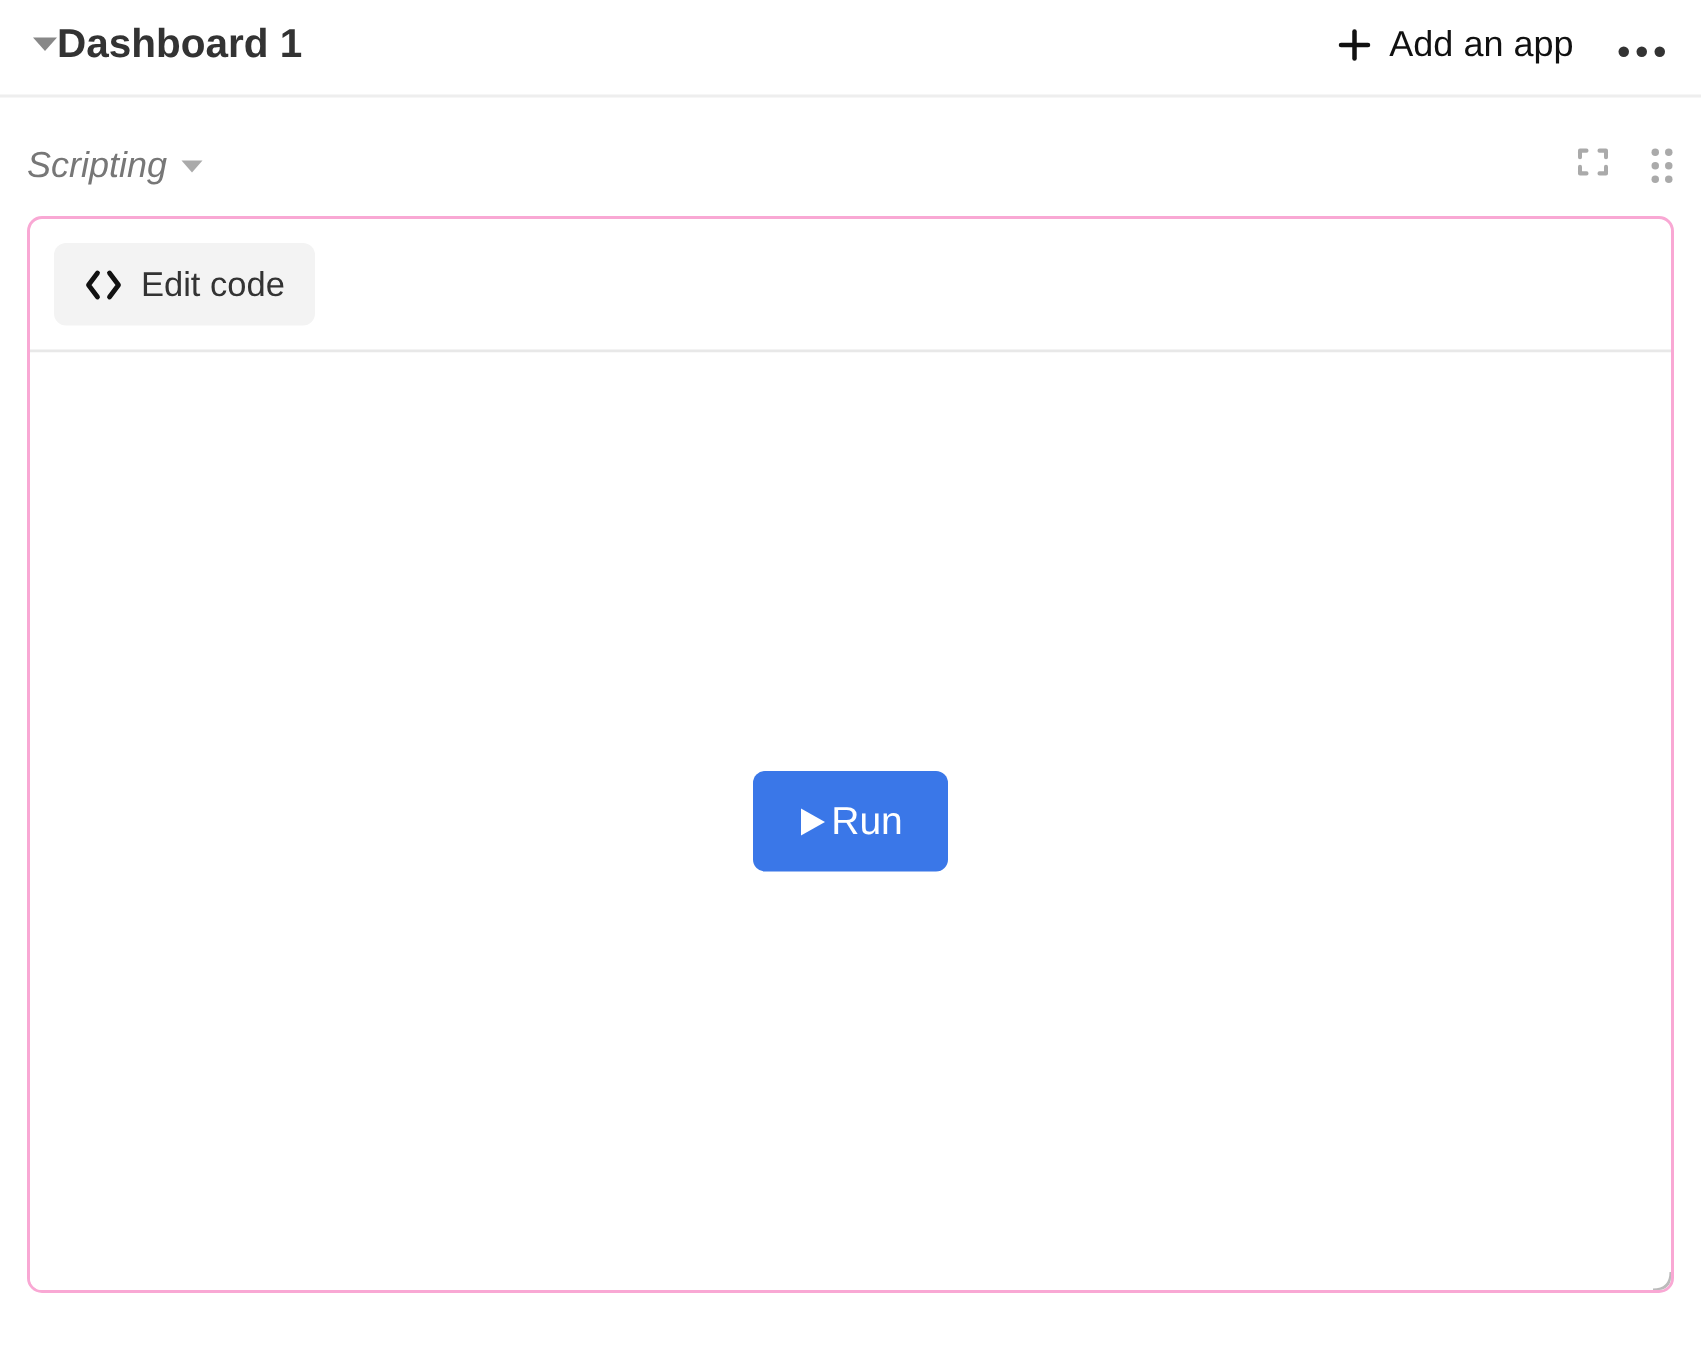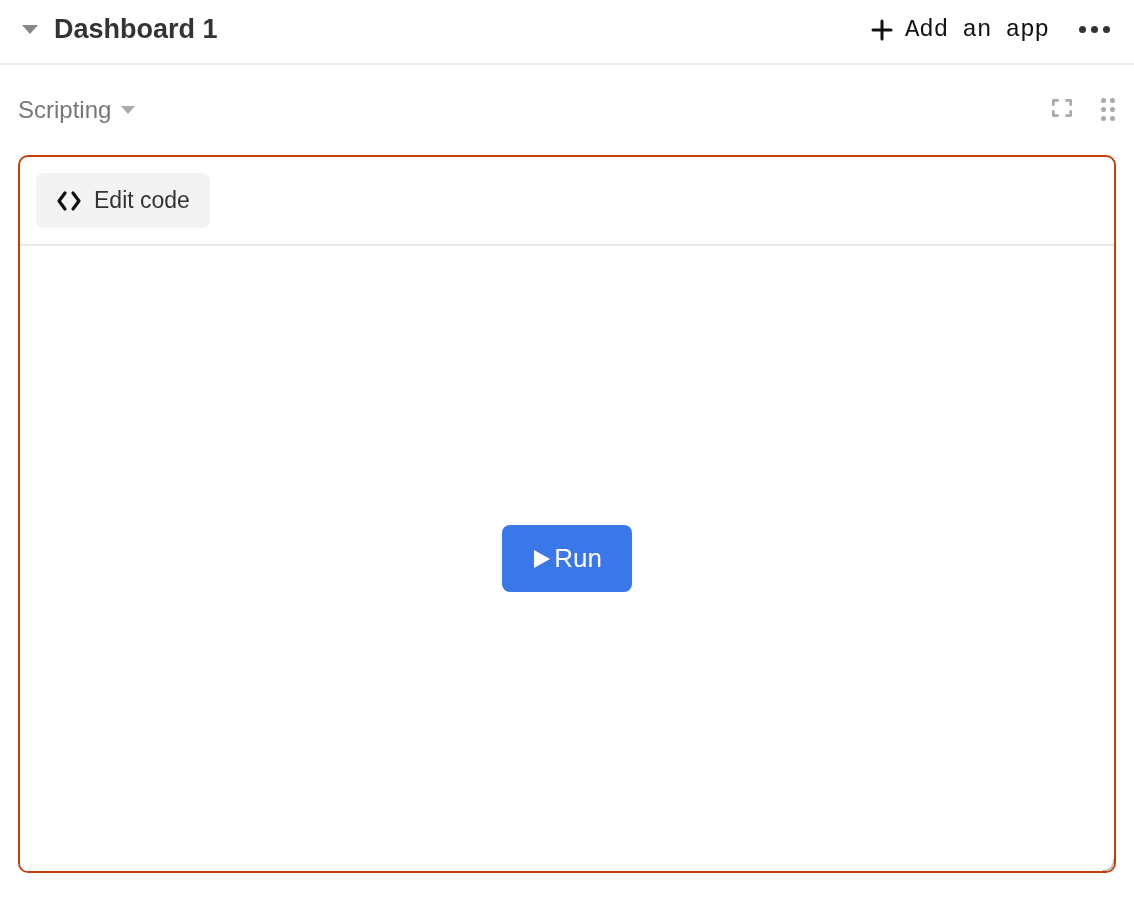--- a/index.html
+++ b/index.html
@@ -17,41 +17,39 @@
     .header {
       display: flex;
       align-items: center;
       justify-content: space-between;
       padding: 14px 22px 18px 22px;
       border-bottom: 2px solid #eeeeee;
     }
     .header-left {
       display: flex;
       align-items: center;
-      gap: 16px;
       text-align: center;
     }
     .chevron-down {
       width: 0;
       height: 0;
       border-left: 8px solid transparent;
       border-right: 8px solid transparent;
       border-top: 9px solid #888;
       cursor: pointer;
     }
     .dashboard-title {
       font-size: 27px;
       font-weight: 600;
       color: #333;
     }
     .header-right {
       display: flex;
-      align-items: center;
+      align-items: flex-end;
       gap: 28px;
-      font-family: Liberation Mono, monospace;
     }
     .add-app {
       display: flex;
       align-items: center;
       gap: 12px;
       cursor: pointer;
       font-size: 24px;
       font-weight: 500;
       color: #111;
     }
@@ -77,20 +75,21 @@
       padding: 30px 18px 18px 18px;
     }
     .scripting-label {
       display: flex;
       align-items: center;
       gap: 10px;
       font-size: 24px;
       color: #777;
       cursor: pointer;
       font-weight: 400;
+      font-style: italic;
     }
     .caret-small {
       width: 0;
       height: 0;
       border-left: 7px solid transparent;
       border-right: 7px solid transparent;
       border-top: 8px solid #aaa;
     }
     .sub-header-right {
       display: flex;
@@ -108,22 +107,22 @@
       gap: 3px;
       cursor: grab;
     }
     .drag-handle .d {
       width: 5px;
       height: 5px;
       background: #aaa;
       border-radius: 50%;
     }
     .panel {
-      margin: 12px 18px 18px 18px;
-      border: 2px solid #c2410c;
+      margin: 0 18px 18px 18px;
+      border: 2px solid #f9a8d4;
       border-radius: 10px;
       overflow: hidden;
       position: relative;
     }
     .panel-top {
       padding: 16px;
       border-bottom: 2px solid #e8e8e8;
       display: flex;
     }
     .edit-code-btn {

